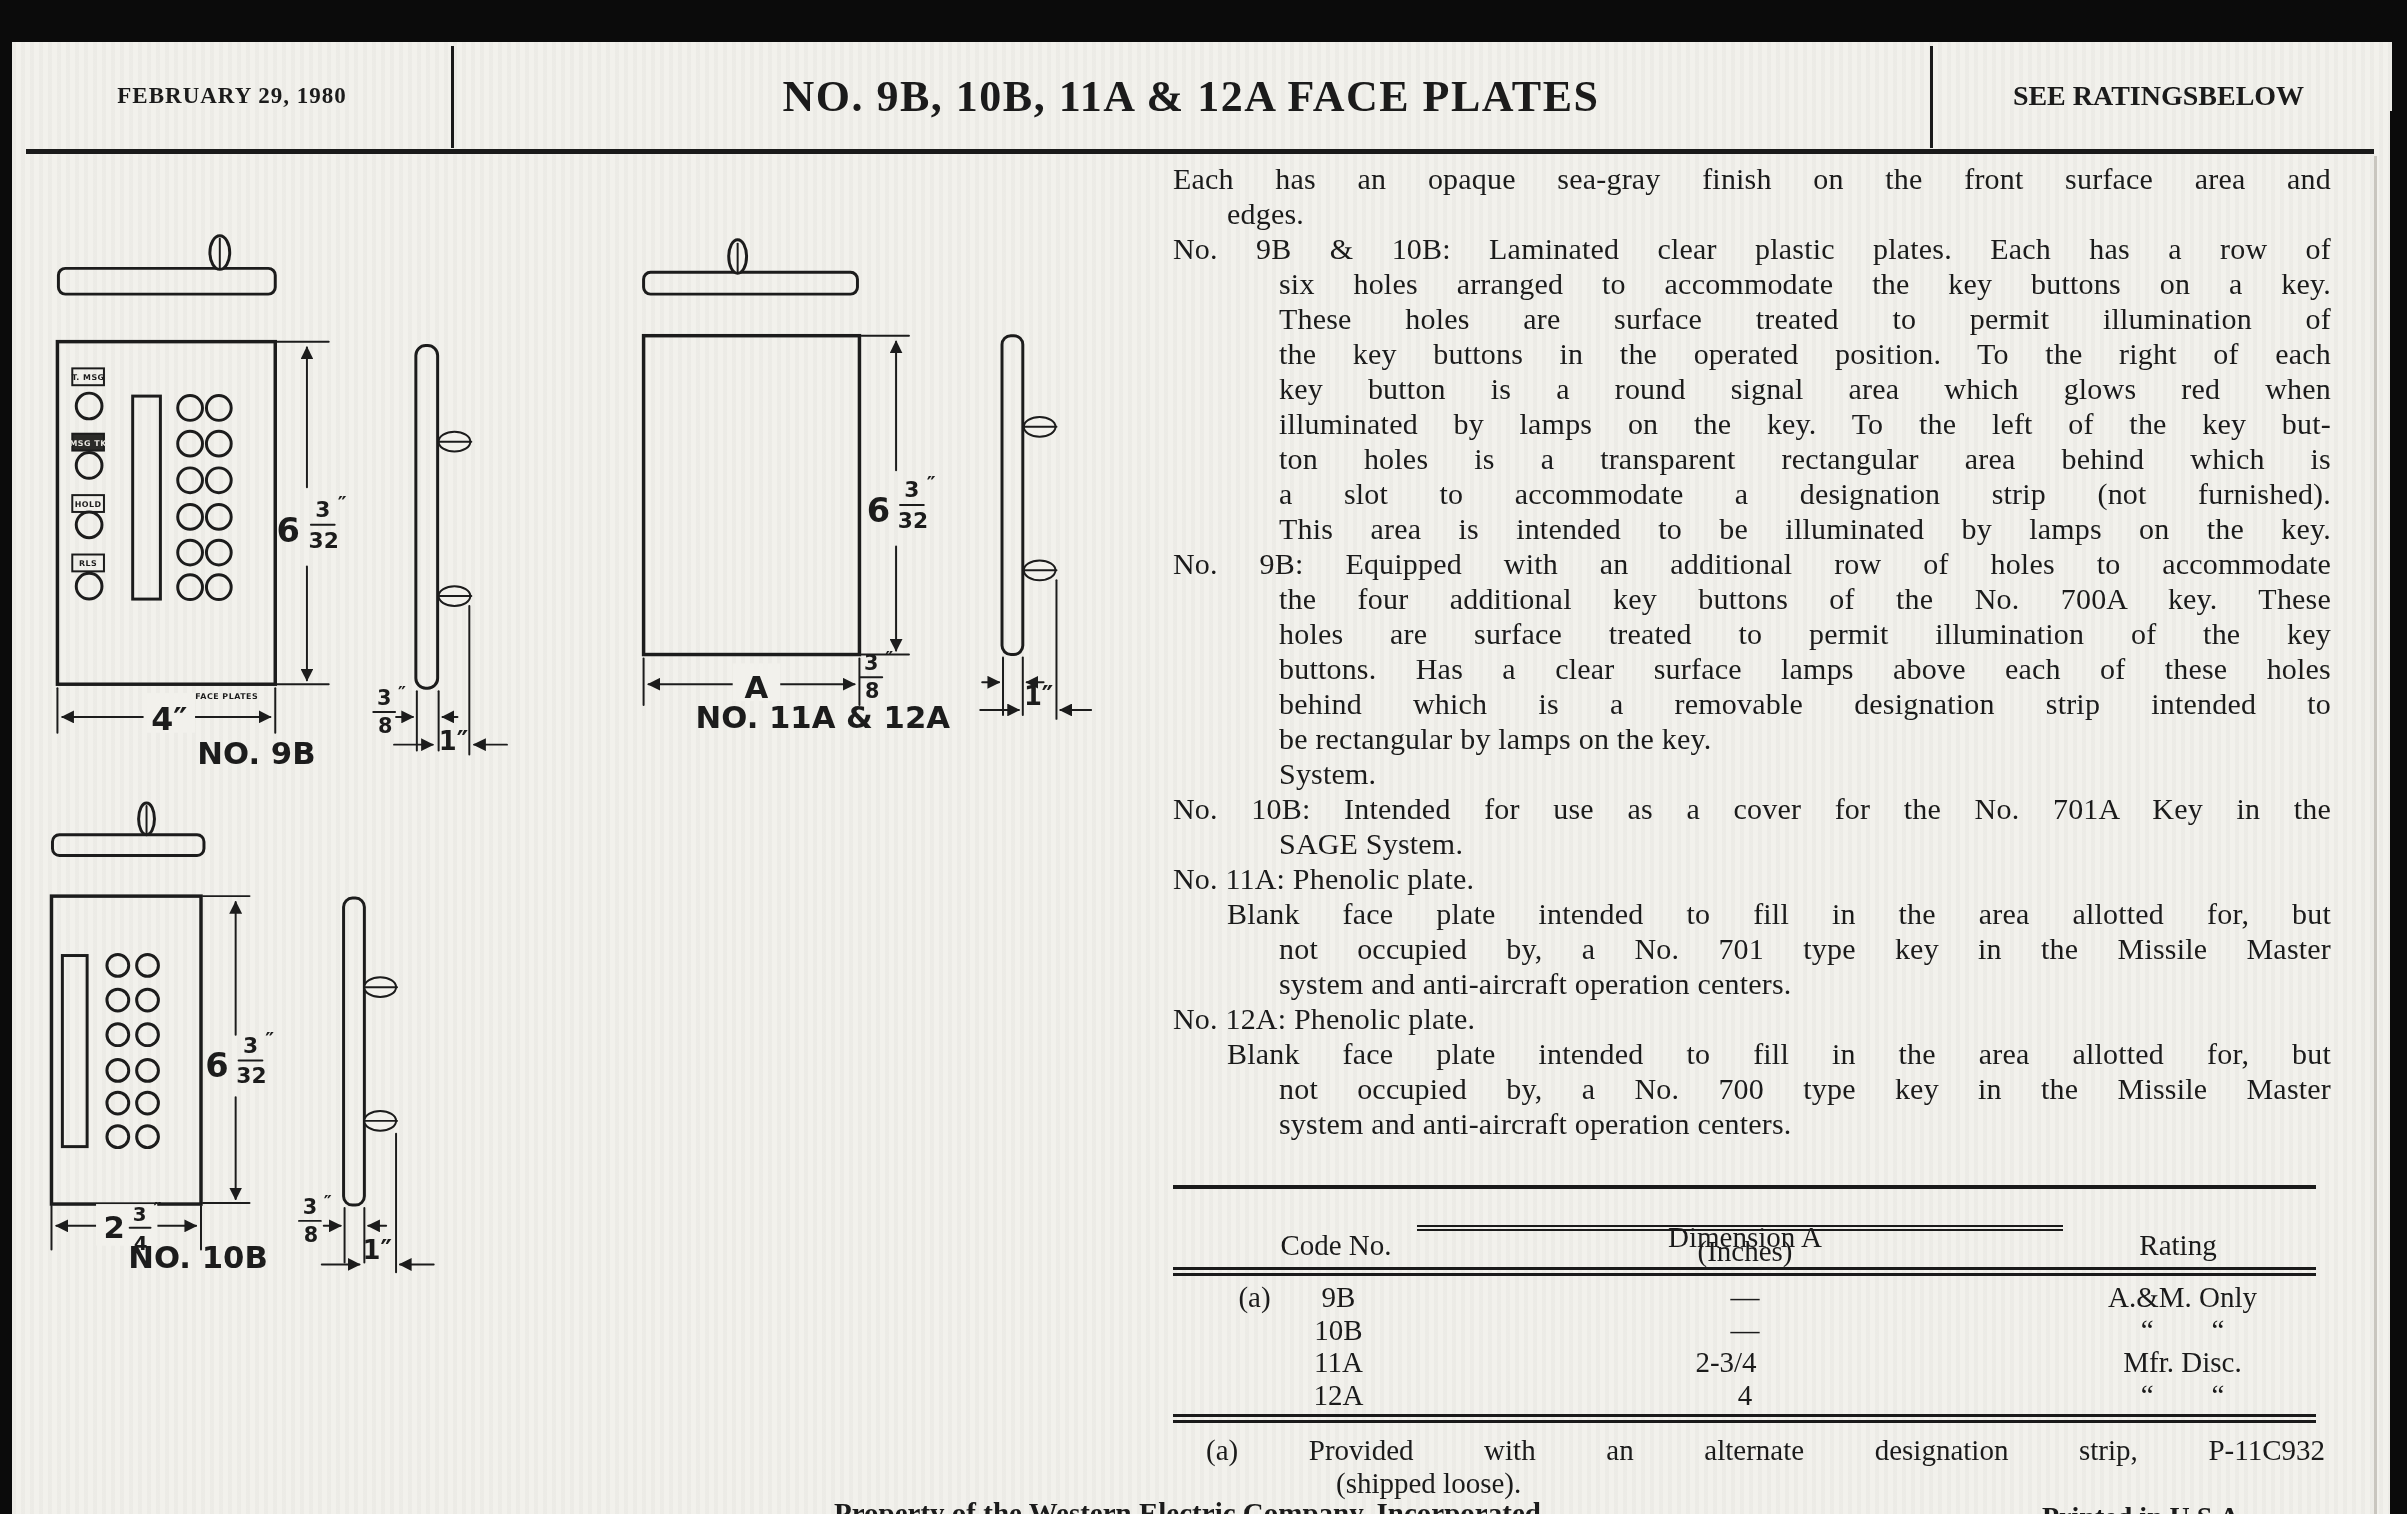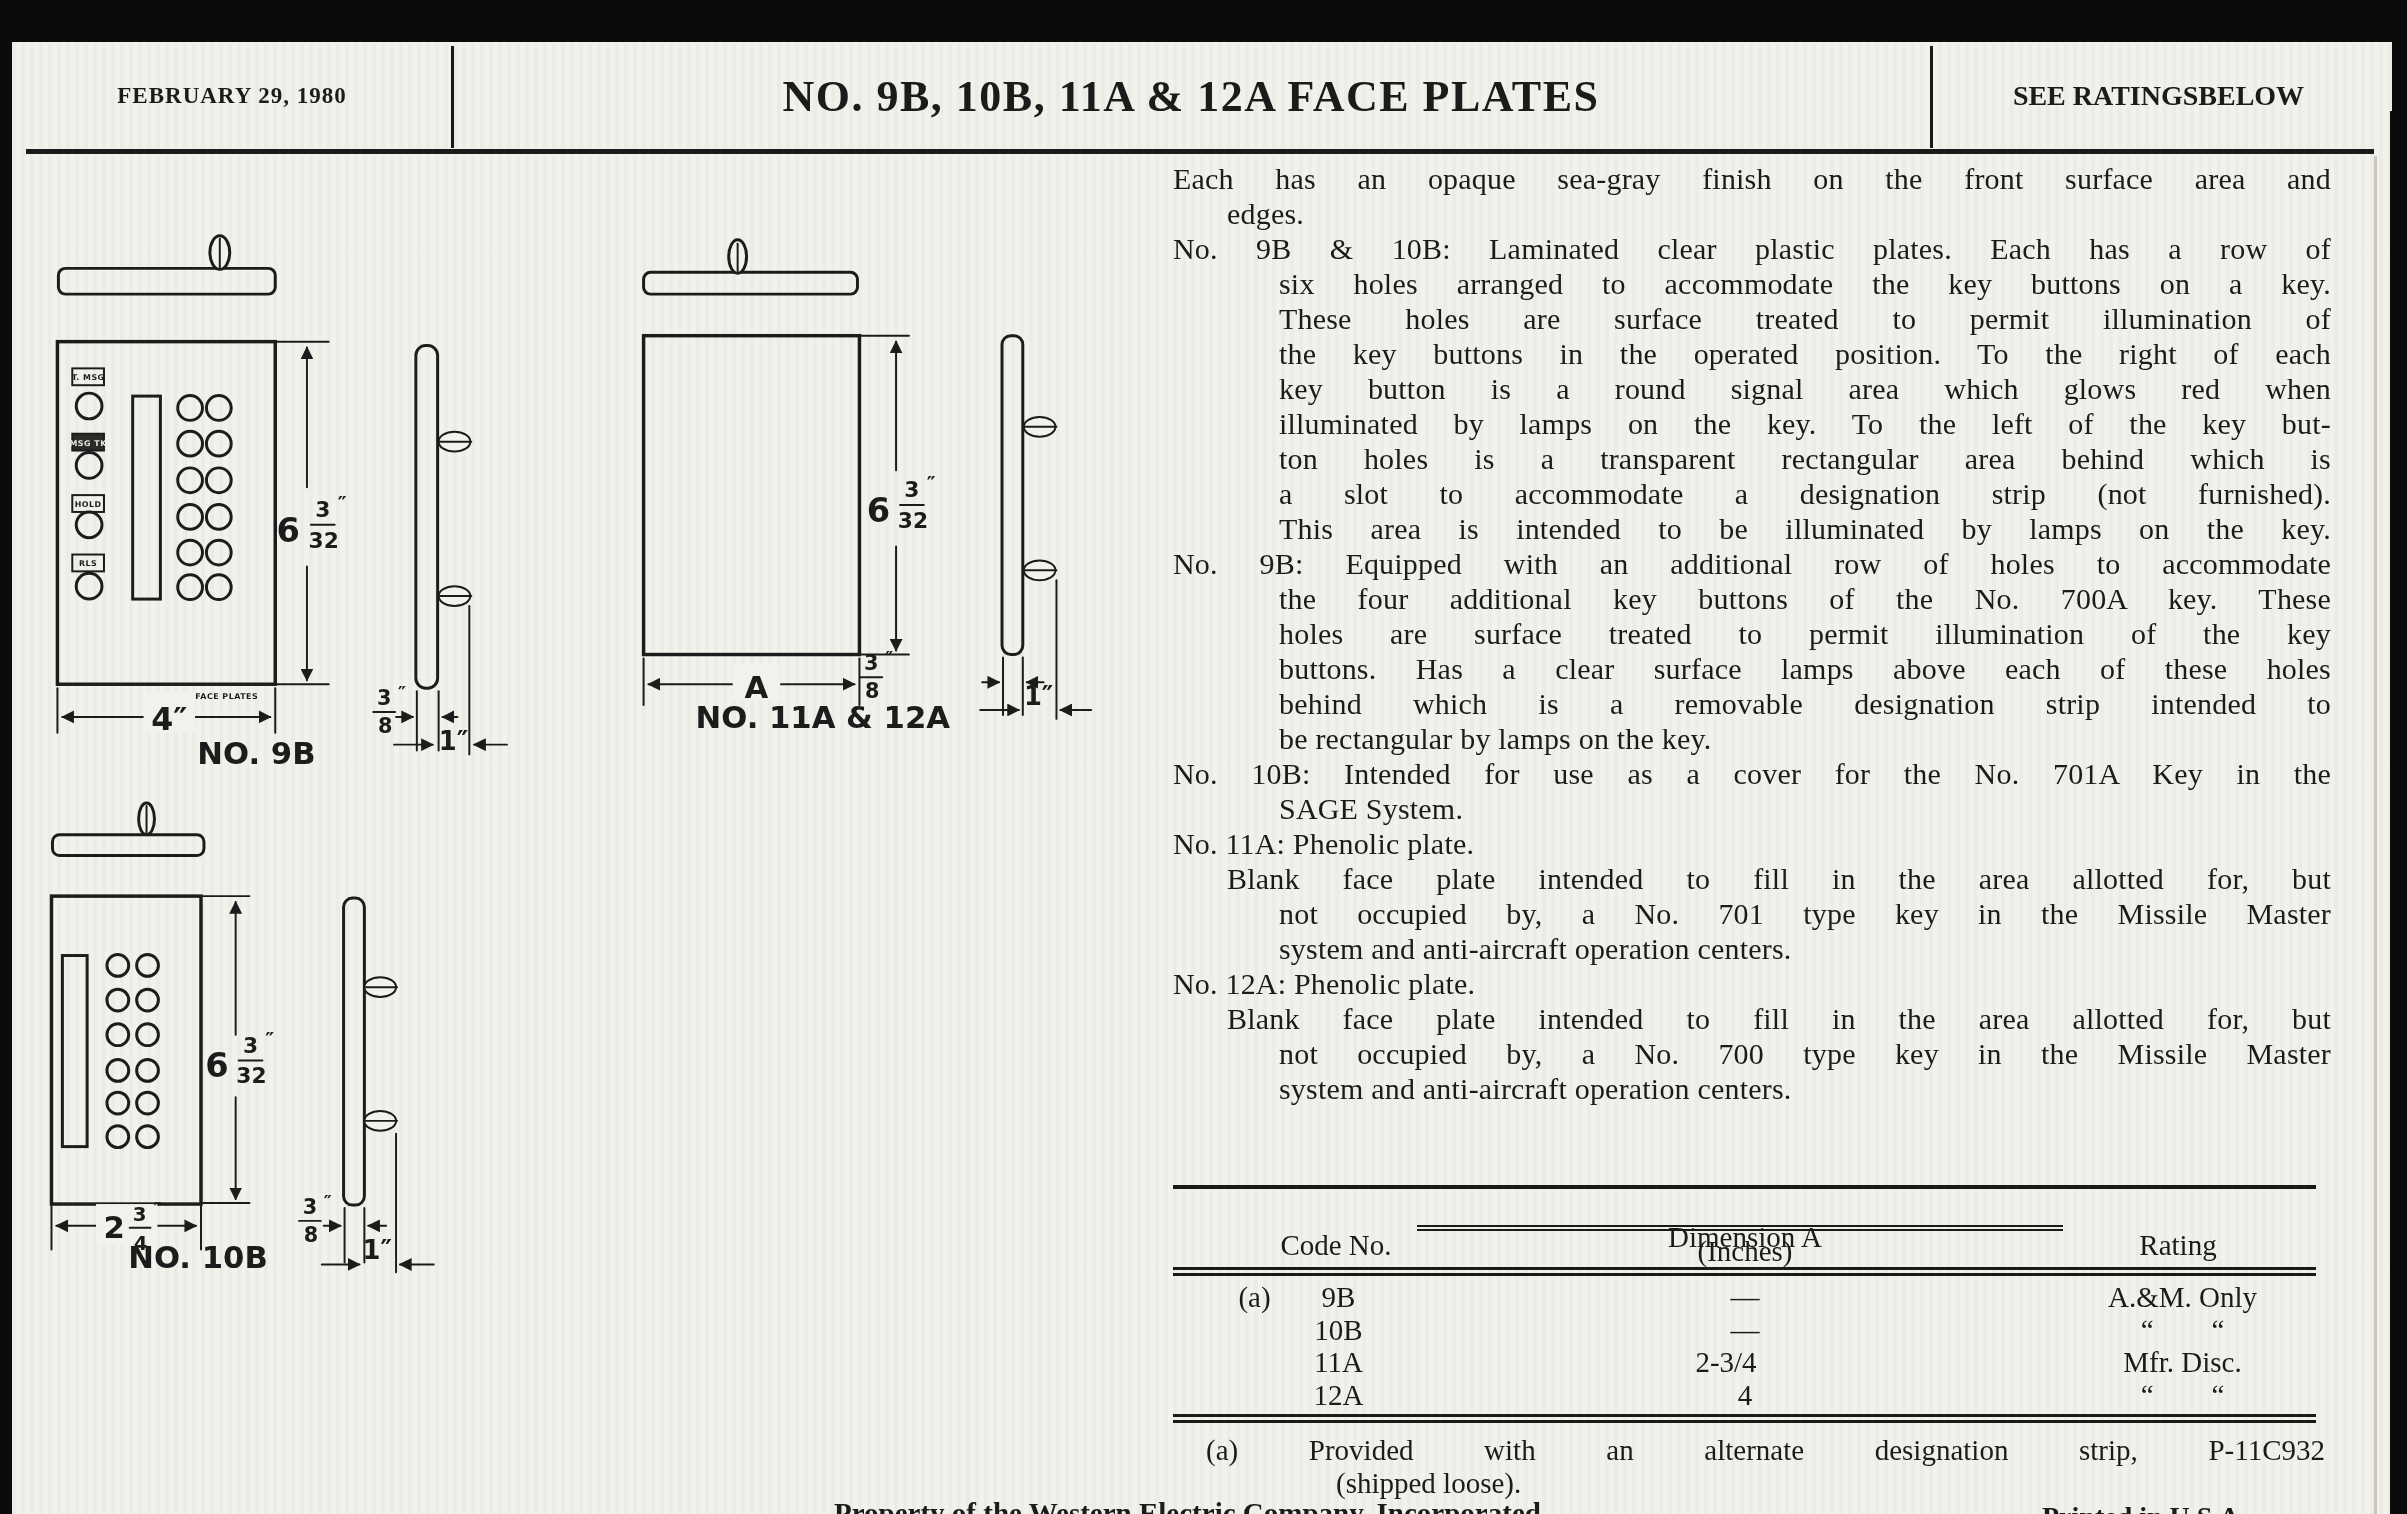--- a/index.html
+++ b/index.html
@@ -268,20 +268,21 @@
     <div class="bl i2 j">illuminated by lamps on the key. To the left of the key but-</div>
     <div class="bl i2 j">ton holes is a transparent rectangular area behind which is</div>
     <div class="bl i2 j">a slot to accommodate a designation strip (not furnished).</div>
     <div class="bl i2 j">This area is intended to be illuminated by lamps on the key.</div>
     <div class="bl j">No. 9B: Equipped with an additional row of holes to accommodate</div>
     <div class="bl i2 j">the four additional key buttons of the No. 700A key. These</div>
     <div class="bl i2 j">holes are surface treated to permit illumination of the key</div>
     <div class="bl i2 j">buttons. Has a clear surface lamps above each of these holes</div>
     <div class="bl i2 j">behind which is a removable designation strip intended to</div>
     <div class="bl i2">be rectangular by lamps on the key.</div>
+    <div class="bl i2">System.</div>
     <div class="bl j">No. 10B: Intended for use as a cover for the No. 701A Key in the</div>
     <div class="bl i2">SAGE System.</div>
     <div class="bl">No. 11A: Phenolic plate.</div>
     <div class="bl i1 j">Blank face plate intended to fill in the area allotted for, but</div>
     <div class="bl i2 j">not occupied by, a No. 701 type key in the Missile Master</div>
     <div class="bl i2">system and anti-aircraft operation centers.</div>
     <div class="bl">No. 12A: Phenolic plate.</div>
     <div class="bl i1 j">Blank face plate intended to fill in the area allotted for, but</div>
     <div class="bl i2 j">not occupied by, a No. 700 type key in the Missile Master</div>
     <div class="bl i2">system and anti-aircraft operation centers.</div>

